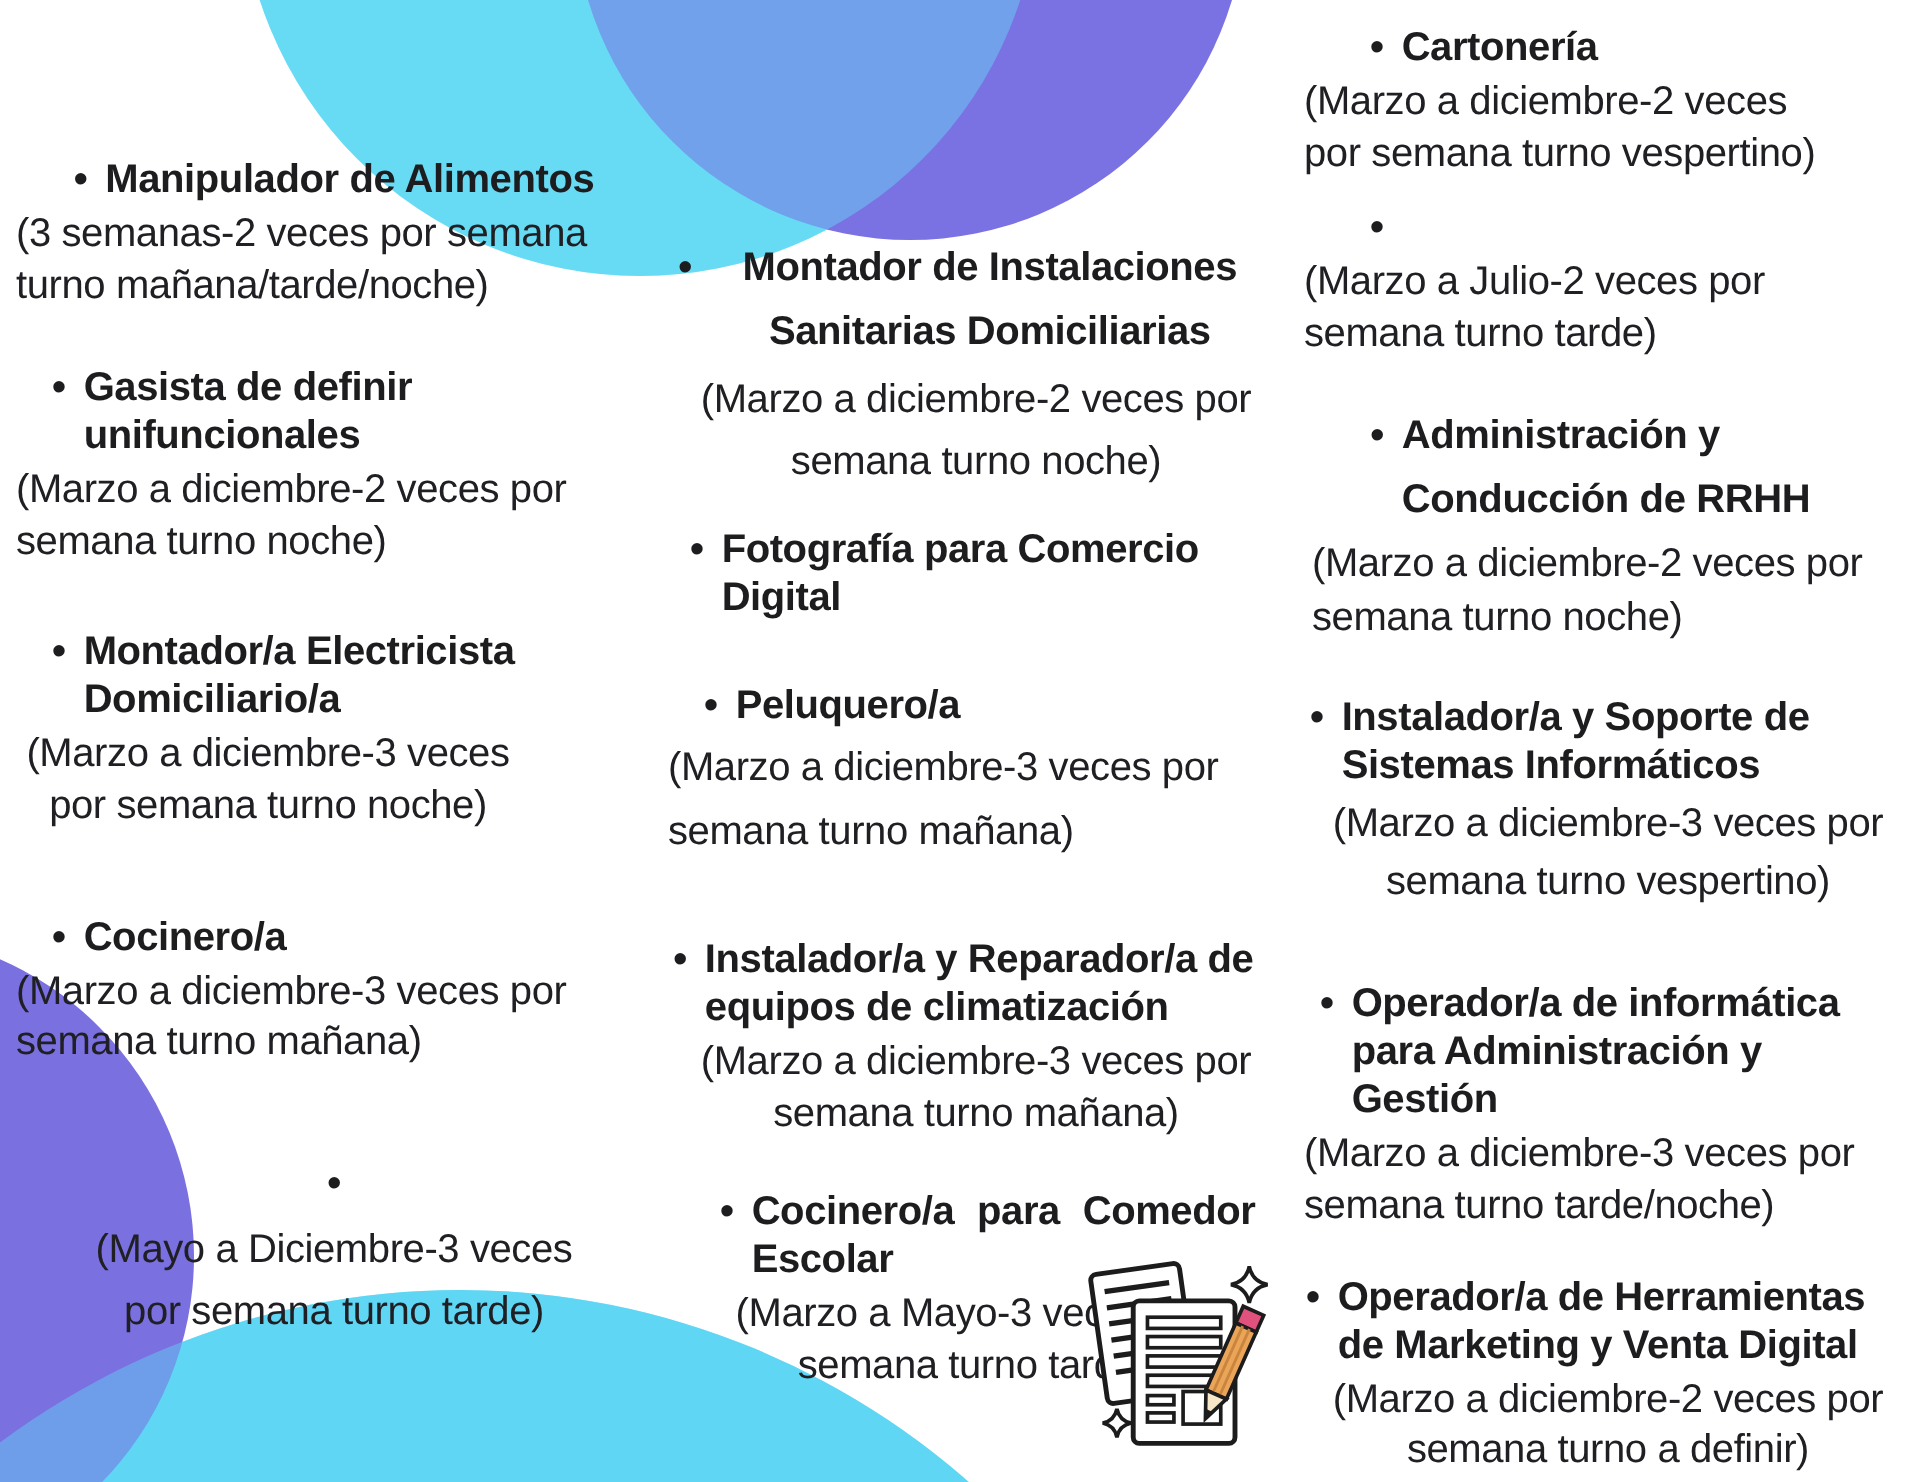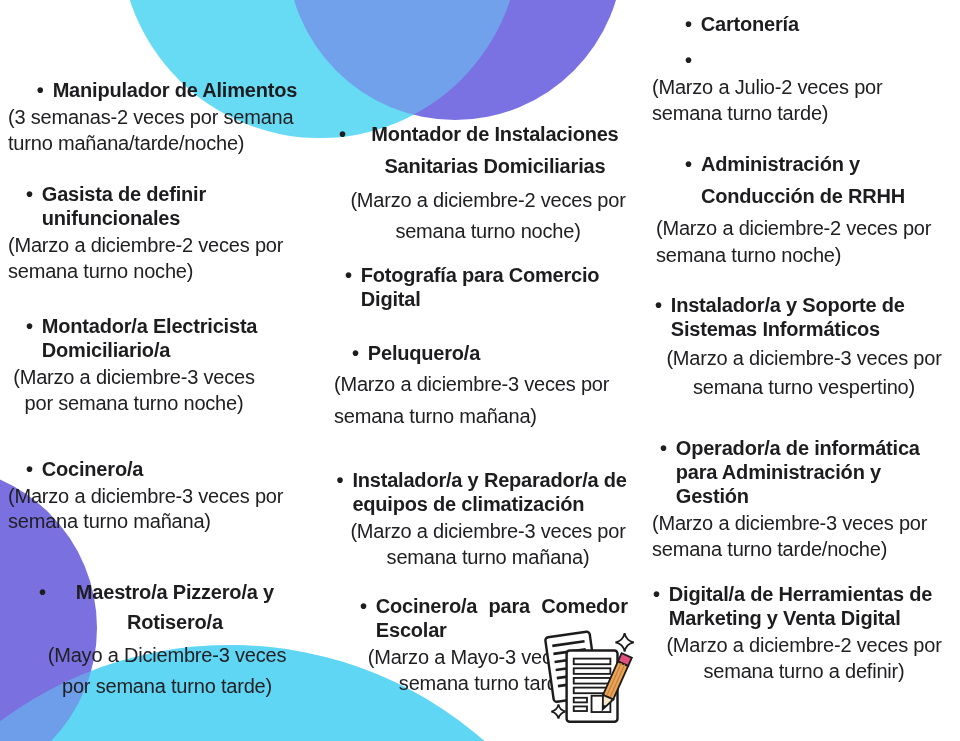--- a/index.html
+++ b/index.html
@@ -137,21 +137,20 @@
     <div class="trow">
       <span class="bullet">•</span>
       <span class="ttext">Cocinero/a</span>
     </div>
     <div class="detail">(Marzo a diciembre-3 veces por semana turno mañana)</div>
   </div>
 
   <div class="item">
     <div class="trow">
       <span class="bullet">•</span>
-      <span class="ttext">Maestro/a Pizzero/a y Rotisero/a</span>
     </div>
     <div class="detail">(Mayo a Diciembre-3 veces por semana turno tarde)</div>
   </div>
 </div>
 <div class="column" id="col2">
   <div class="item">
     <div class="trow">
       <span class="bullet">•</span>
       <span class="ttext">Montador de Instalaciones Sanitarias Domiciliarias</span>
     </div>
@@ -188,20 +187,21 @@
     </div>
     <div class="detail">(Marzo a Mayo-3 veces por semana turno tarde)</div>
   </div>
 </div>
 <div class="column" id="col3">
   <div class="item">
     <div class="trow">
       <span class="bullet">•</span>
       <span class="ttext">Cartonería</span>
     </div>
+    <div class="detail">(Marzo a diciembre-2 veces por semana turno vespertino)</div>
   </div>
 
   <div class="item">
     <div class="trow">
       <span class="bullet">•</span>
     </div>
     <div class="detail">(Marzo a Julio-2 veces por semana turno tarde)</div>
   </div>
 
   <div class="item">
@@ -224,21 +224,21 @@
     <div class="trow">
       <span class="bullet">•</span>
       <span class="ttext">Operador/a de informática para Administración y Gestión</span>
     </div>
     <div class="detail">(Marzo a diciembre-3 veces por semana turno tarde/noche)</div>
   </div>
 
   <div class="item">
     <div class="trow">
       <span class="bullet">•</span>
-      <span class="ttext">Digital/a de Herramientas de Marketing y Venta Digital</span>
+      <span class="ttext">Operador/a de Herramientas de Marketing y Venta Digital</span>
     </div>
     <div class="detail">(Marzo a diciembre-2 veces por semana turno a definir)</div>
   </div>
 
 </div>
 
 <div id="iconWrap">
   <svg width="112" height="114" viewBox="0 0 110 112" xmlns="http://www.w3.org/2000/svg">
 
     <g transform="rotate(-8 38 42)" stroke="#1c1c1c" fill="#ffffff">

